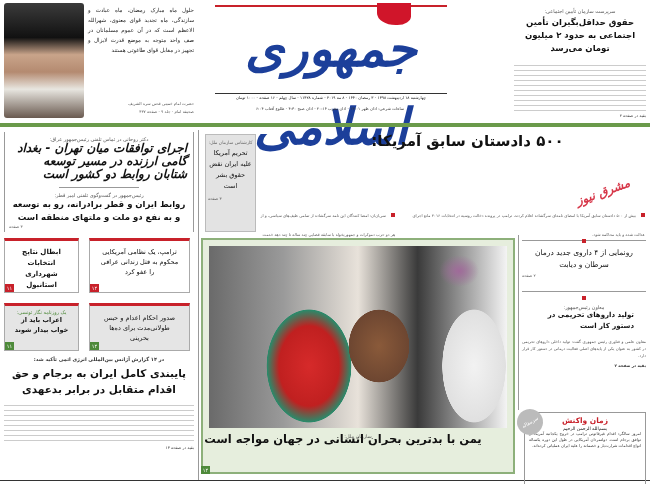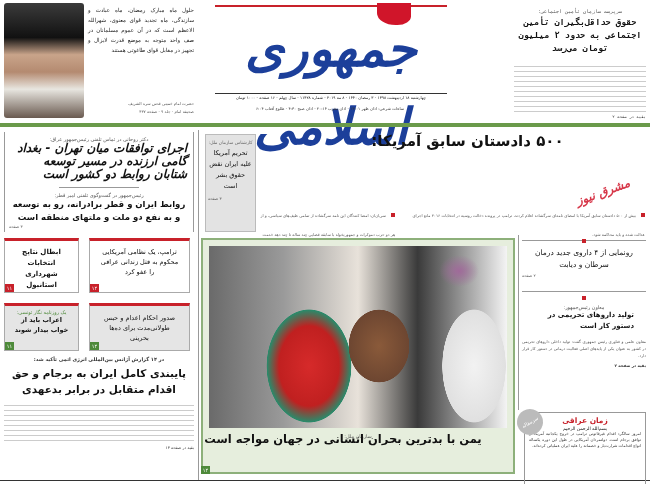--- a/index.html
+++ b/index.html
@@ -27,21 +27,21 @@
   <div class="abs" style="left:30px;top:106px;width:190px;font-size:4px;text-align:center;white-space:nowrap;overflow:hidden;color:#333;">ساعات شرعی: اذان ظهر ۱۳:۰۱ - اذان مغرب ۲۰:۱۴ - اذان صبح ۴:۳۰ - طلوع آفتاب ۶:۰۴</div>
 </div>
 
 <div class="abs" style="left:4px;top:3px;width:192px;height:116px;">
   <div class="abs" style="left:0;top:0;width:80px;height:115px;background:linear-gradient(180deg,#3b3b3b 0%,#111 30%,#c9a48a 45%,#b48a70 60%,#e8e6e0 75%,#6a5a50 100%);border-radius:3px;"></div>
   <div class="abs" style="left:84px;top:2px;width:106px;font-size:5.5px;line-height:10px;text-align:justify;color:#222;">حلول ماه مبارک رمضان، ماه عبادت و سازندگی، ماه تجدید قوای معنوی، شهرالله الاعظم است که در آن عموم مسلمانان در صف واحد متوجه به موضع قدرت لایزال و تجهیز در مقابل قوای طاغوتی هستند</div>
   <div class="abs" style="left:84px;top:98px;width:106px;font-size:4px;color:#555;">حضرت امام خمینی قدس سره الشریف</div>
   <div class="abs" style="left:84px;top:106px;width:106px;font-size:4px;color:#555;">صحیفه امام - جلد ۹ - صفحه ۴۳۷</div>
 </div>
 
-<div class="abs" style="left:514px;top:8px;width:132px;height:112px;font-family:Liberation Mono, monospace;">
+<div class="abs" style="left:514px;top:8px;width:132px;height:112px;">
   <div class="kicker">سرپرست سازمان تأمین اجتماعی:</div>
   <div style="font-size:8.5px;font-weight:bold;line-height:13px;text-align:center;margin-top:2px;">حقوق حداقل‌بگیران تأمین اجتماعی به حدود ۲ میلیون تومان می‌رسد</div>
   <div class="tiny" style="margin-top:6px;height:50px;background:repeating-linear-gradient(180deg,#fff 0,#fff 4px,#ccc 4px,#ccc 5px);"></div>
   <div style="font-size:4px;color:#333;margin-top:2px;">بقیه در صفحه ۲</div>
 </div>
 
 <div class="abs green-bar"></div>
 
 <div class="abs" style="left:4px;top:132px;width:190px;height:100px;border-left:1px solid #999;border-right:1px solid #999;">
   <div class="kicker" style="margin-top:4px;">دکتر روحانی در تماس تلفنی رئیس‌جمهور عراق:</div>
@@ -121,16 +121,16 @@
 <div class="abs" style="left:522px;top:296px;width:124px;height:112px;">
   <div class="ph-red" style="width:4px;height:4px;margin:0 auto;"></div>
   <div class="kicker" style="margin-top:4px;">معاون رئیس‌جمهور:</div>
   <div style="font-size:7px;line-height:11px;text-align:right;font-weight:bold;padding:0 12px;">تولید داروهای تحریمی در دستور کار است</div>
   <div class="tiny" style="margin-top:6px;line-height:7px;">معاون علمی و فناوری رئیس جمهوری گفت: تولید داخلی داروهای تحریمی در کشور به عنوان یکی از پایه‌های اصلی فعالیت درمانی در دستور کار قرار دارد.</div>
   <div style="font-size:4px;color:#333;margin-top:4px;font-weight:bold;">بقیه در صفحه ۲</div>
 </div>
 
 <div class="abs" style="left:524px;top:412px;width:122px;height:72px;border:1px solid #999;border-bottom:none;padding:3px 4px;">
   <div class="abs" style="left:-8px;top:-4px;width:26px;height:26px;border-radius:50%;background:#bbb;color:#fff;font-size:5px;line-height:26px;text-align:center;transform:rotate(-30deg);">سرمقاله</div>
-  <div style="font-size:7.5px;font-weight:bold;color:#c8212a;text-align:center;">زمان عراقی</div>
+  <div style="font-size:7.5px;font-weight:bold;color:#c8212a;text-align:center;">زمان واکنش</div>
   <div style="font-size:4.5px;text-align:center;margin-top:1px;">بسم‌الله الرحمن الرحیم</div>
   <div class="tiny" style="color:#333;">امروز سالگرد اقدام غیرقانونی ترامپ در خروج یکجانبه آمریکا از توافق برجام است. دولتمردان آمریکایی در طول این دوره یکساله انواع اقدامات شرارت‌بار و خصمانه را علیه ایران عملیاتی کرده‌اند.</div>
 </div>
 
 </body></html>

